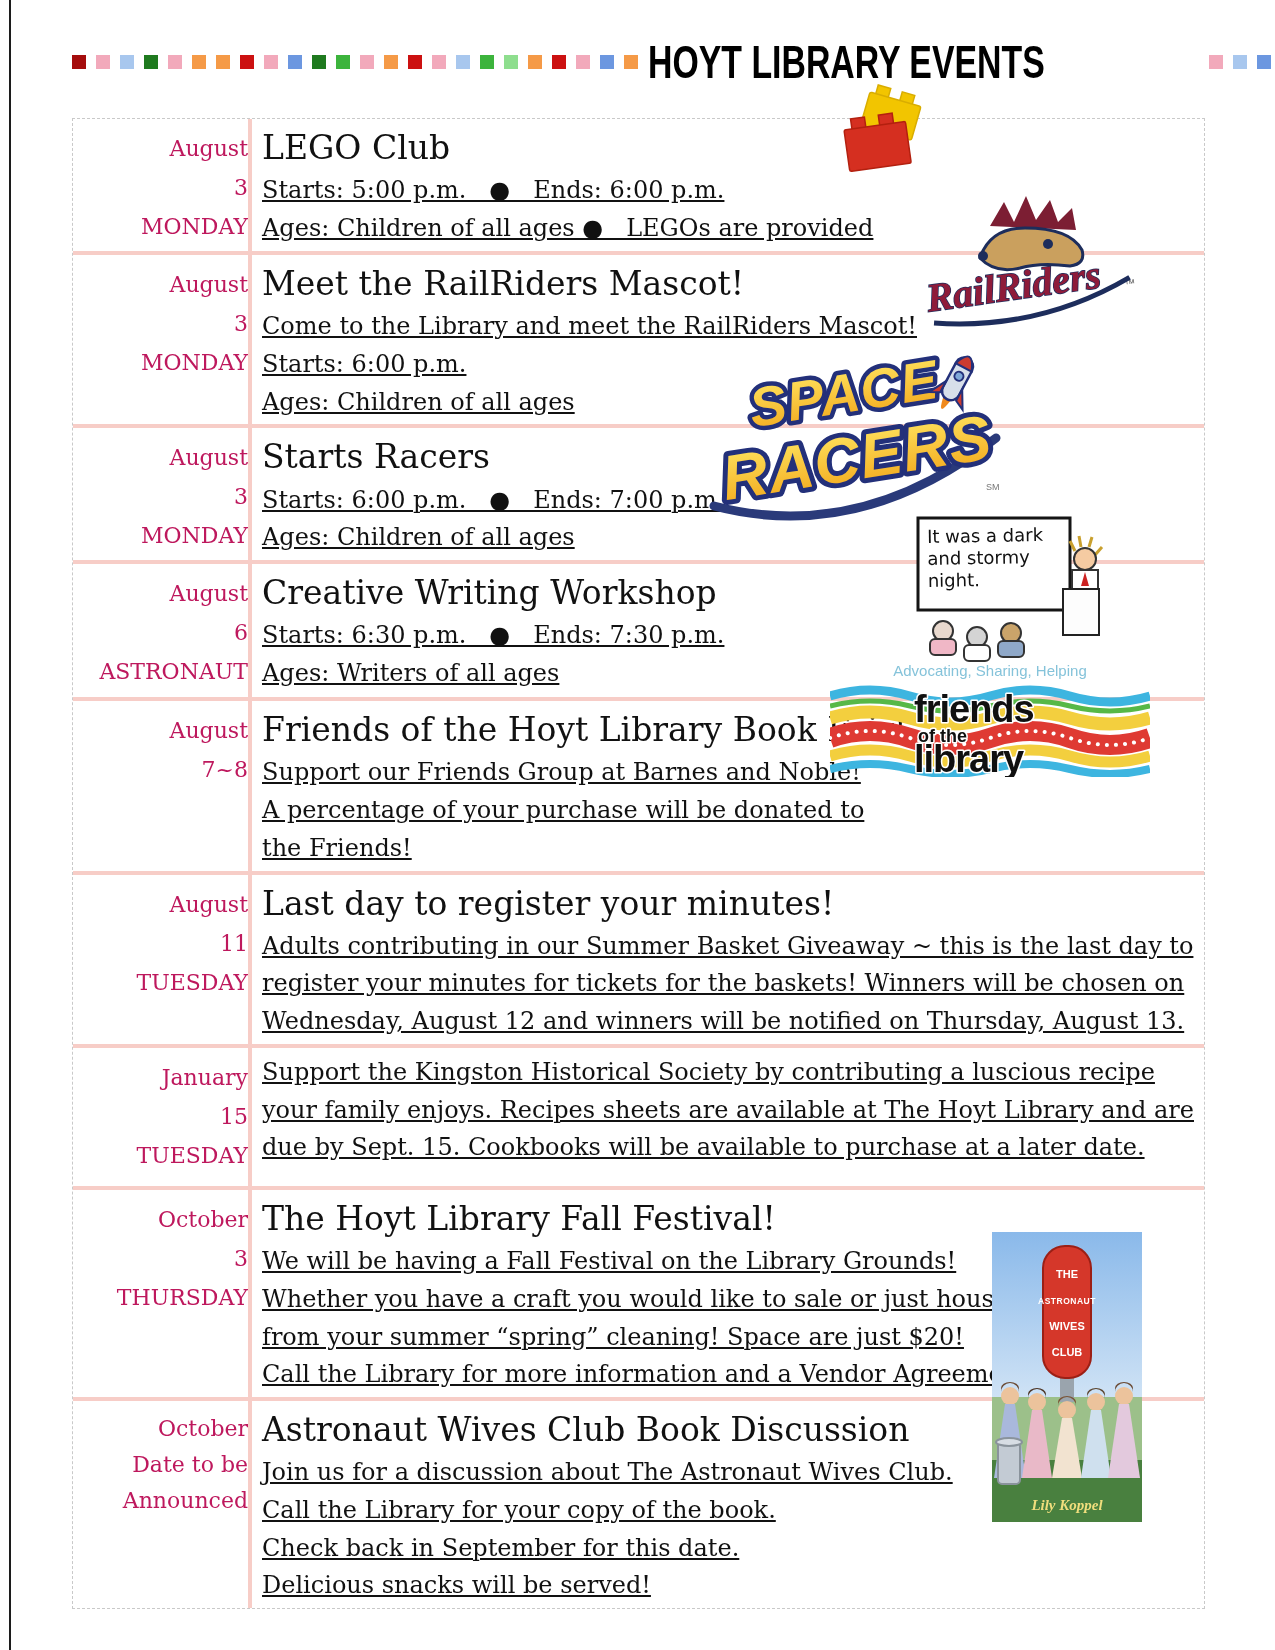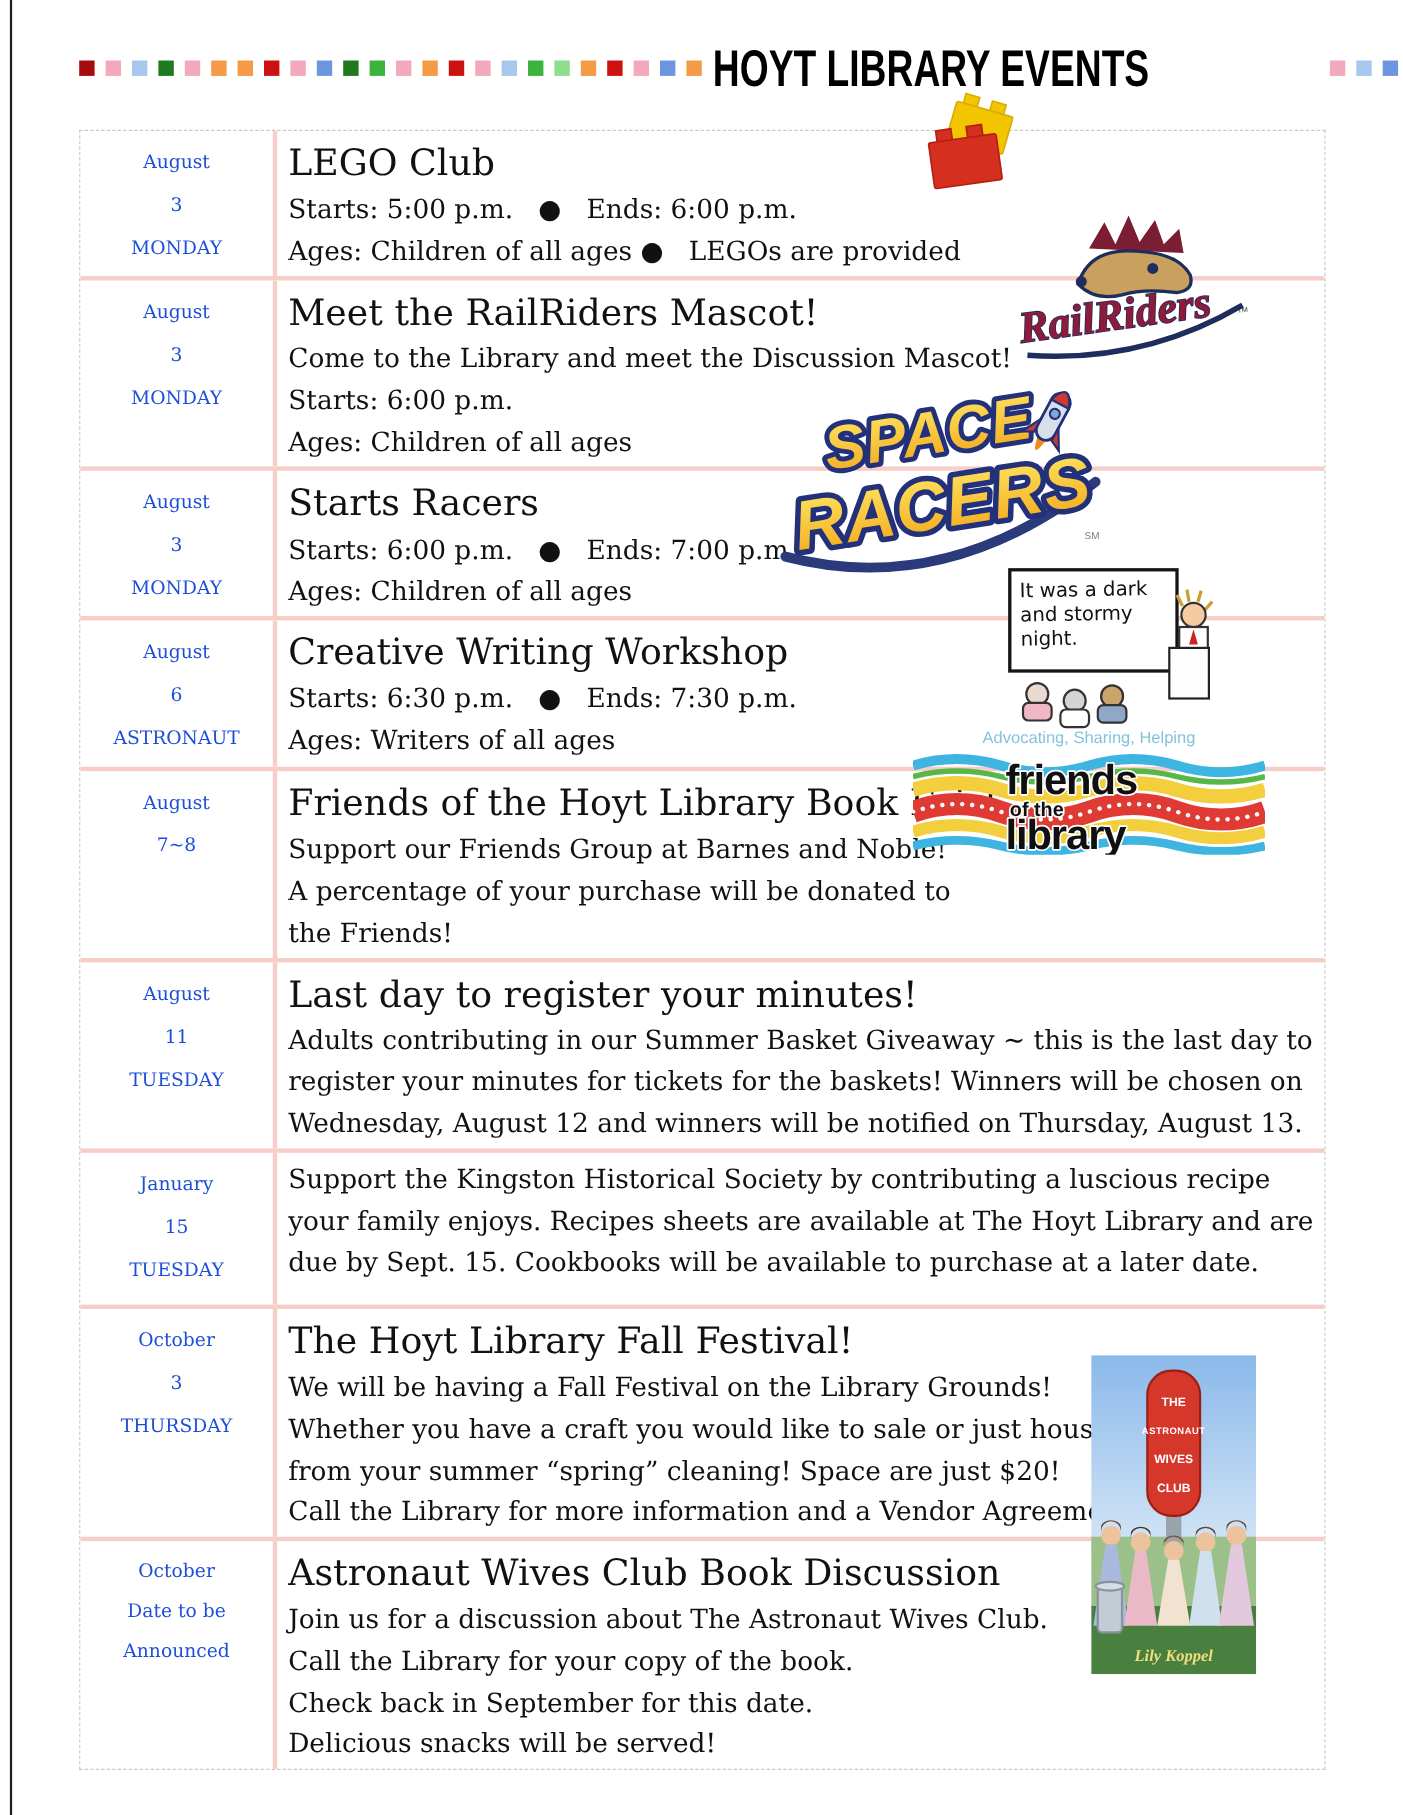--- a/index.html
+++ b/index.html
@@ -27,27 +27,27 @@
 
   
   .events-table{
     position:absolute;left:72px;top:118px;width:1133px;
     border:1px dashed var(--tblborder);box-sizing:border-box;background:transparent;z-index:1;
   }
   .row{display:grid;grid-template-columns:175px 1fr;box-sizing:border-box;}
   .row + .row{border-top:4px solid var(--line);}
   .row:last-child{border-bottom:0;}
   .date{
-    text-align:center;padding-top:10px;font-size:17px;line-height:39px;color:#1d4ed8;
+    text-align:right;padding-top:10px;font-size:22px;line-height:39px;color:#be185d;
   }
   .content{border-left:4px solid var(--line);padding:2px 0 0 10px;}
   .event-title{
     margin:6px 0 2px 0;font-weight:normal;font-size:33px;line-height:1.25;white-space:pre;
   }
-  .event-line{margin:7px 0;font-size:24px;line-height:1.28;white-space:pre;}
+  .event-line{margin:7px 0;font-size:24px;line-height:1.28;white-space:pre;text-decoration:underline;}
   .row-1{min-height:132px}.row-2{min-height:173px}.row-3{min-height:125px}
   .row-4{min-height:137px}.row-5{min-height:160px}.row-6{min-height:153px}
   .row-7{min-height:142px}.row-8{min-height:182px}.row-9{min-height:196px}
   .row-9 .date{line-height:36px;}
 
   
   .gfx{position:absolute;z-index:5;}
   #gfx-lego{left:838px;top:80px;width:105px;height:100px;}
   #gfx-railriders{left:920px;top:188px;width:225px;height:160px;}
   #gfx-space{left:700px;top:328px;width:305px;height:200px;}
@@ -117,21 +117,21 @@
 
   <section class="row row-2">
     <div class="date">
         <div class="date-line">August</div>
         <div class="date-line">3</div>
         <div class="date-line">MONDAY</div>
       </div>
     <div class="content">
       <h2 class="event-title">Meet the RailRiders Mascot!</h2>
       <div class="event-body">
-          <p class="event-line">Come to the Library and meet the Discussion Mascot!</p>
+          <p class="event-line">Come to the Library and meet the RailRiders Mascot!</p>
           <p class="event-line">Starts: 6:00 p.m.</p>
           <p class="event-line">Ages: Children of all ages</p>
         </div>
     </div>
   </section>
 
   <section class="row row-3">
     <div class="date">
         <div class="date-line">August</div>
         <div class="date-line">3</div>

